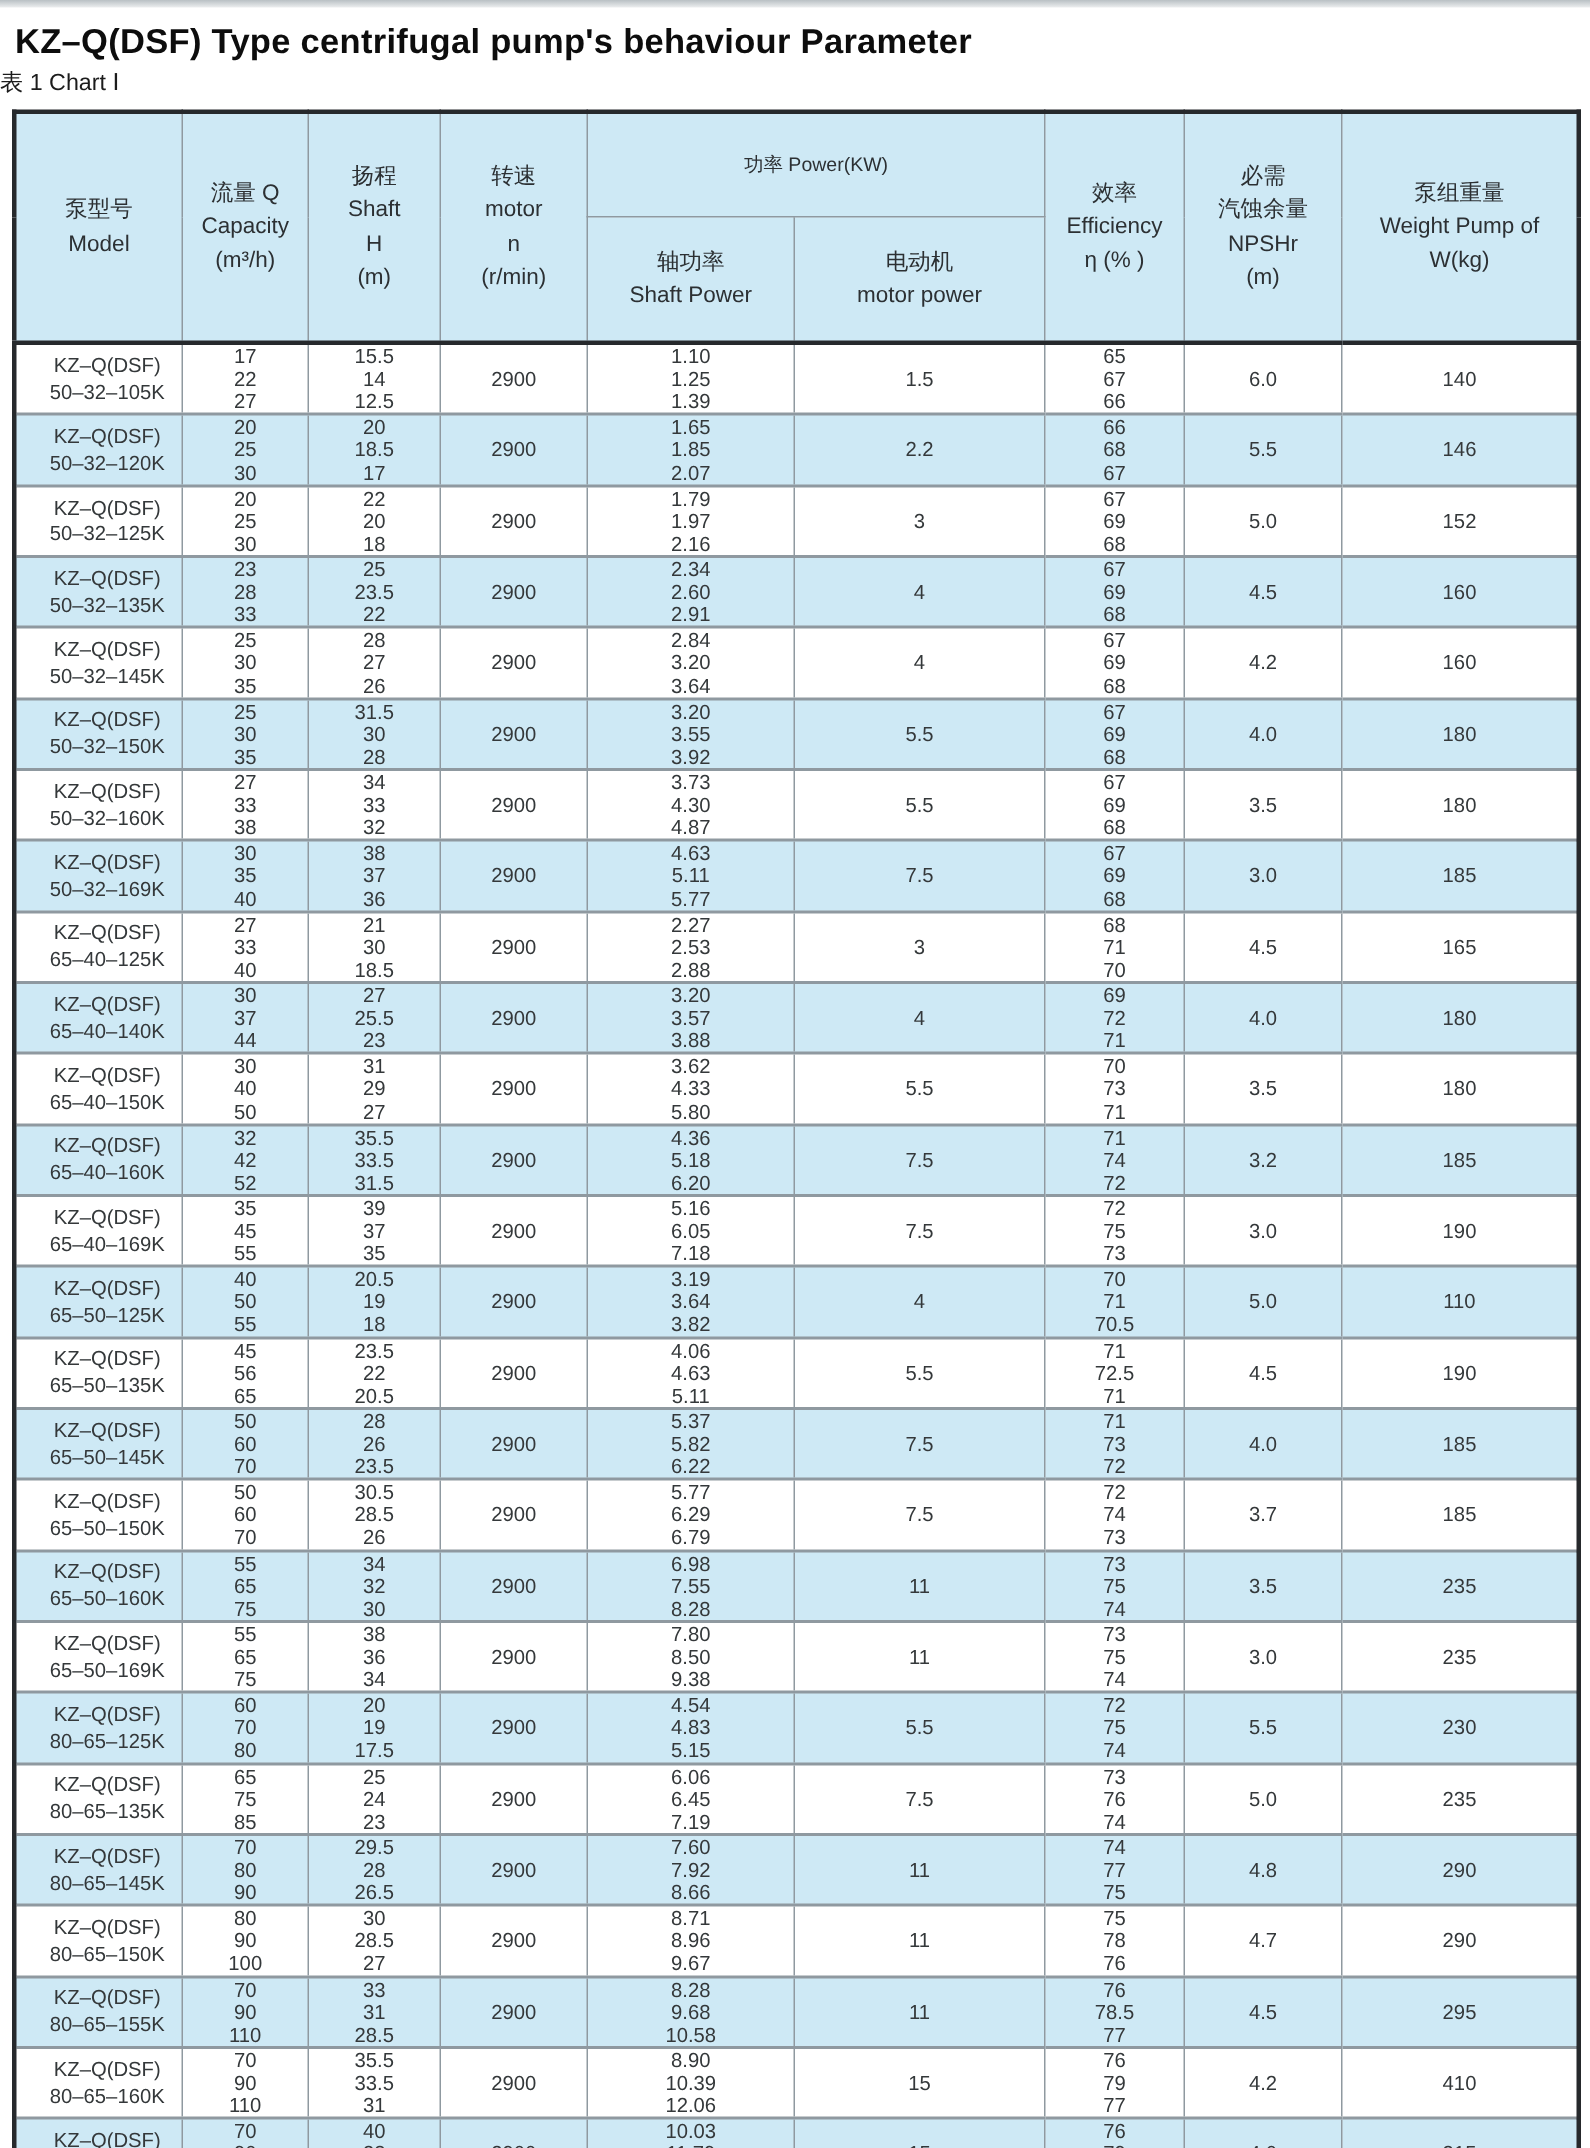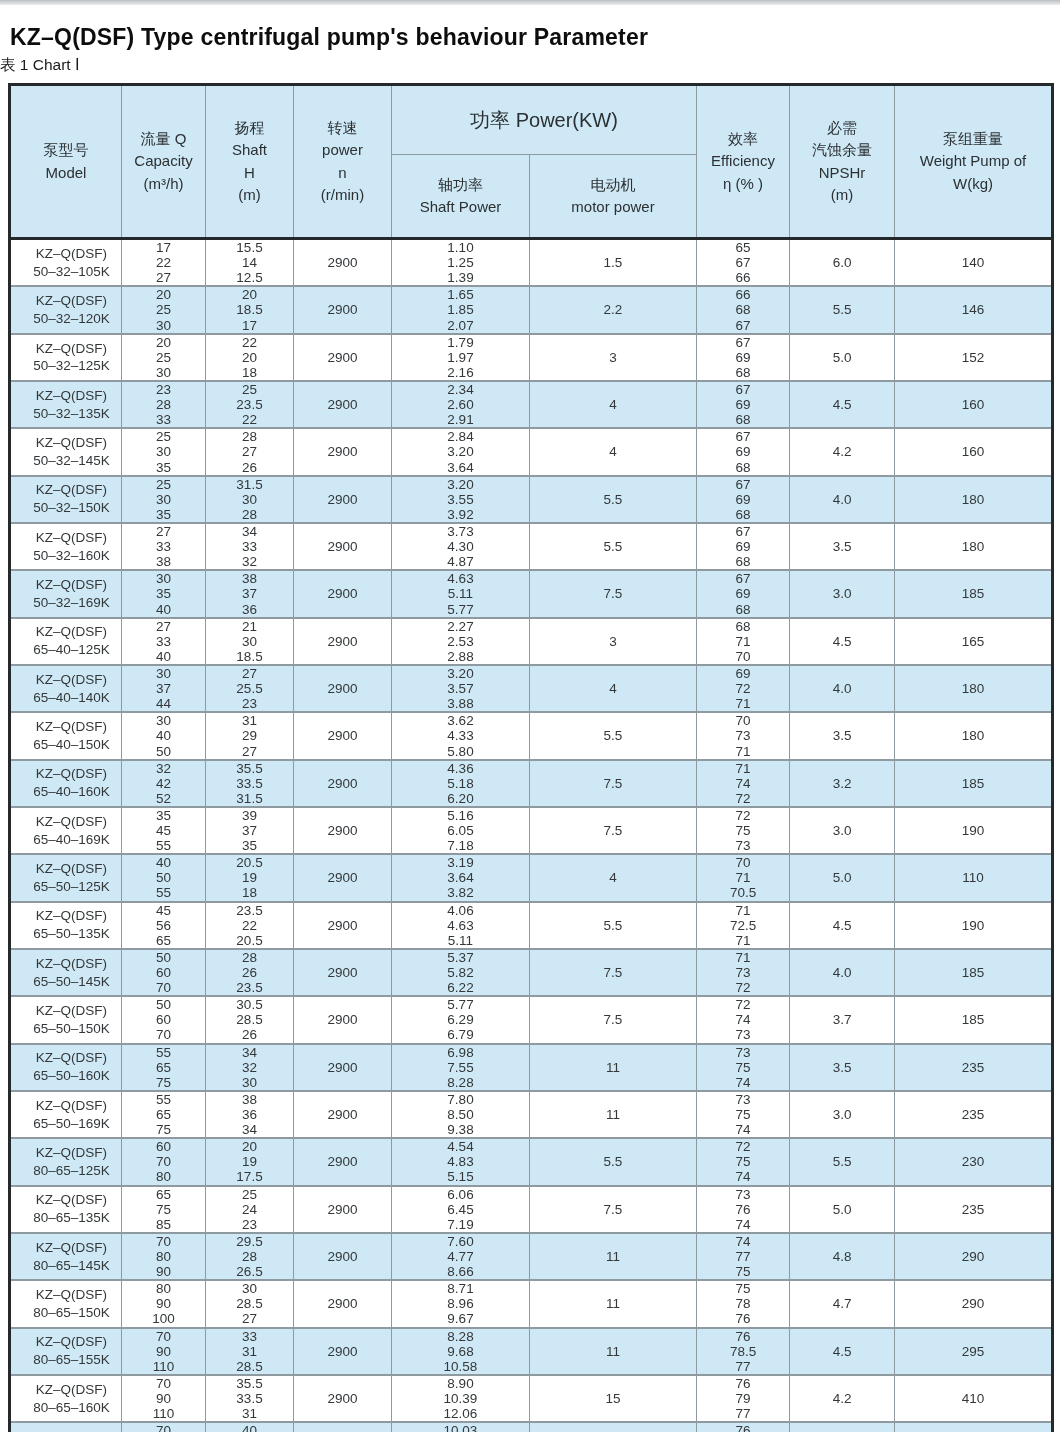--- a/index.html
+++ b/index.html
@@ -18,21 +18,21 @@
     color: var(--text);
   }
   .top-strip {
     height: 5px;
     background: linear-gradient(#b9c0c4, #eceeef);
   }
   .page-title {
     font-size: 23px;
     font-weight: bold;
     color: #0d0d0d;
-    margin: 19px 0 0 10px;
+    margin: 9px 0 0 10px;
     letter-spacing: 0.2px;
   }
   .table-caption {
     text-align: left;
     font-size: 15.5px;
     color: #1c1c1c;
     margin: 4px 20px 7px 0;
   }
   table.pump-table {
     border-collapse: collapse;
@@ -52,21 +52,21 @@
     background: var(--blue);
     font-weight: normal;
     font-size: 15px;
     line-height: 1.5;
     color: #2c3033;
   }
   thead th[rowspan],
   thead tr.subheader th {
     border-bottom: 3px solid var(--dark);
   }
-  th.th-group { height: 70px; font-size: 20px; }
+  th.th-group { height: 70px; font-size: 13px; }
   tr.subheader th { height: 84px; }
   tbody td {
     font-size: 13.5px;
     line-height: 1.12;
     height: 45px;
     border-top-width: 2px;
     border-bottom-width: 2px;
     color: var(--text);
   }
   tbody tr:nth-child(even) { background: var(--blue); }
@@ -102,21 +102,21 @@
       <th rowspan="2">泵型号
 Model</th>
       <th rowspan="2">流量 Q
 Capacity
 (m³/h)</th>
       <th rowspan="2">扬程
 Shaft
 H
 (m)</th>
       <th rowspan="2">转速
-power
+motor
 n
 (r/min)</th>
       <th colspan="2" class="th-group">功率 Power(KW)</th>
       <th rowspan="2">效率
 Efficiency
 η (% )</th>
       <th rowspan="2">必需
 汽蚀余量
 NPSHr
 (m)</th>
@@ -577,21 +577,21 @@
     <td class="cell-model">KZ–Q(DSF)
 80–65–145K</td>
     <td>70
 80
 90</td>
     <td>29.5
 28
 26.5</td>
     <td>2900</td>
     <td>7.60
-4.77
+7.92
 8.66</td>
     <td>11</td>
     <td>74
 77
 75</td>
     <td>4.8</td>
     <td>290</td>
   </tr>
 
   <tr>

